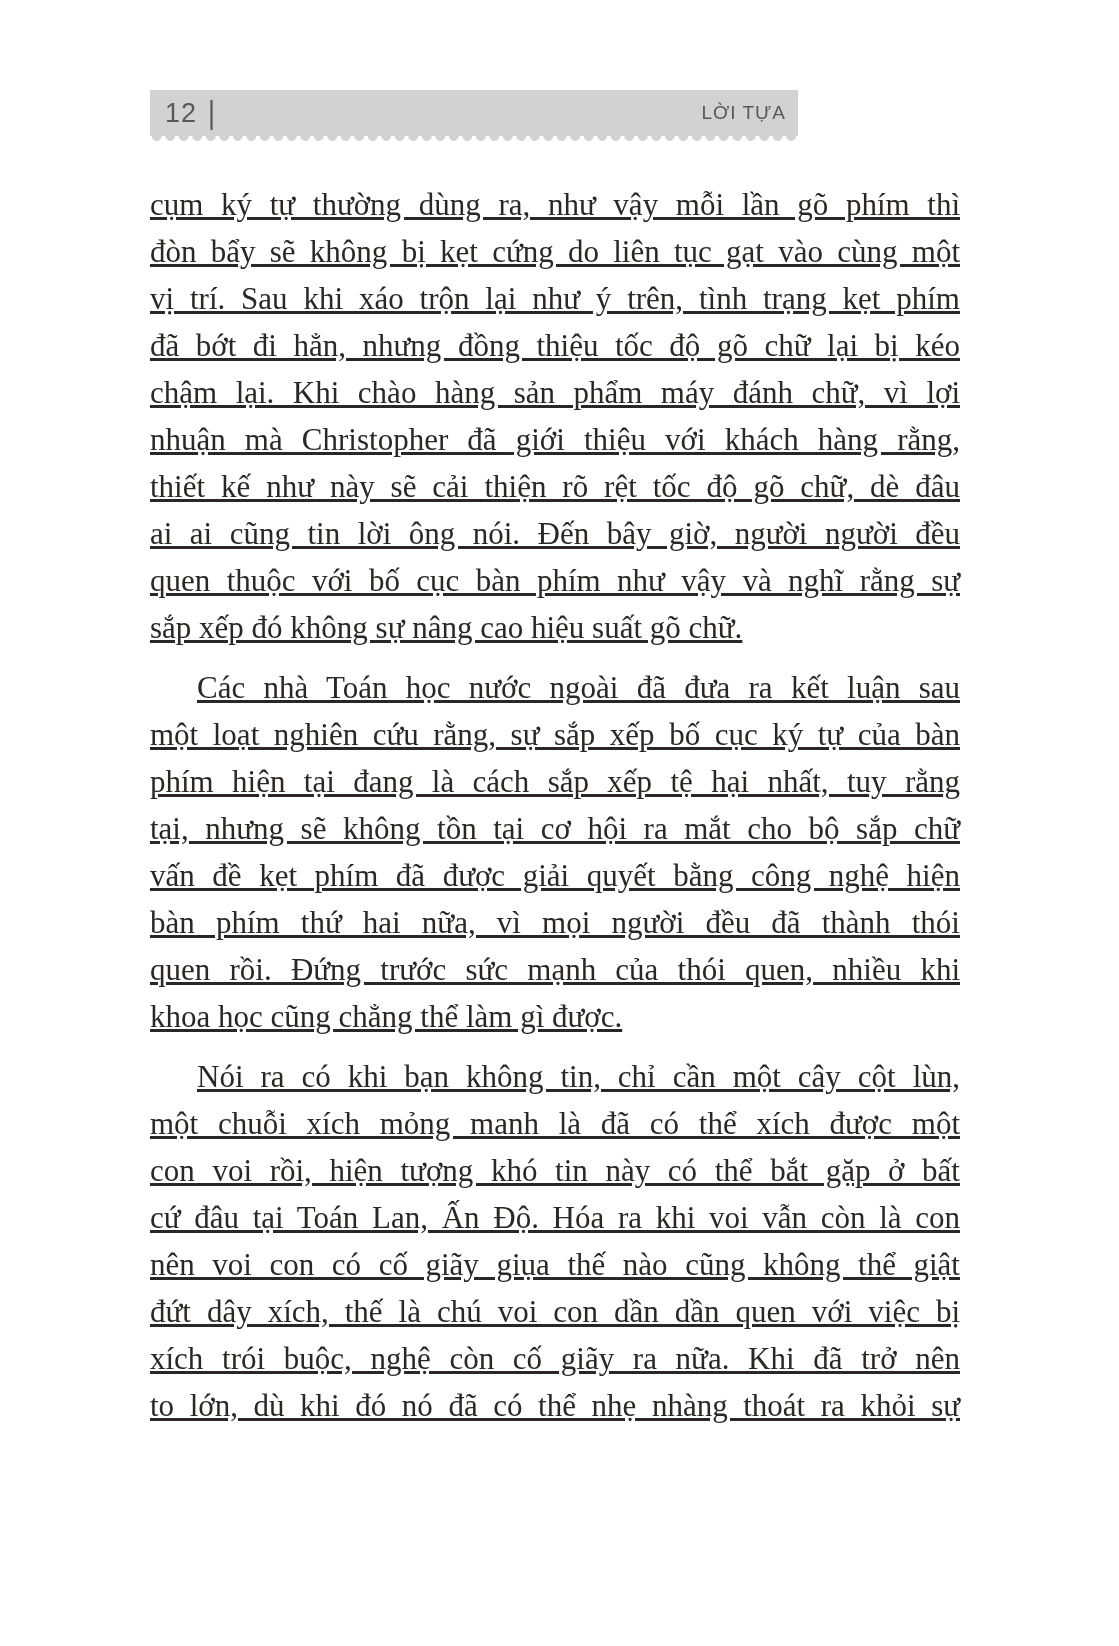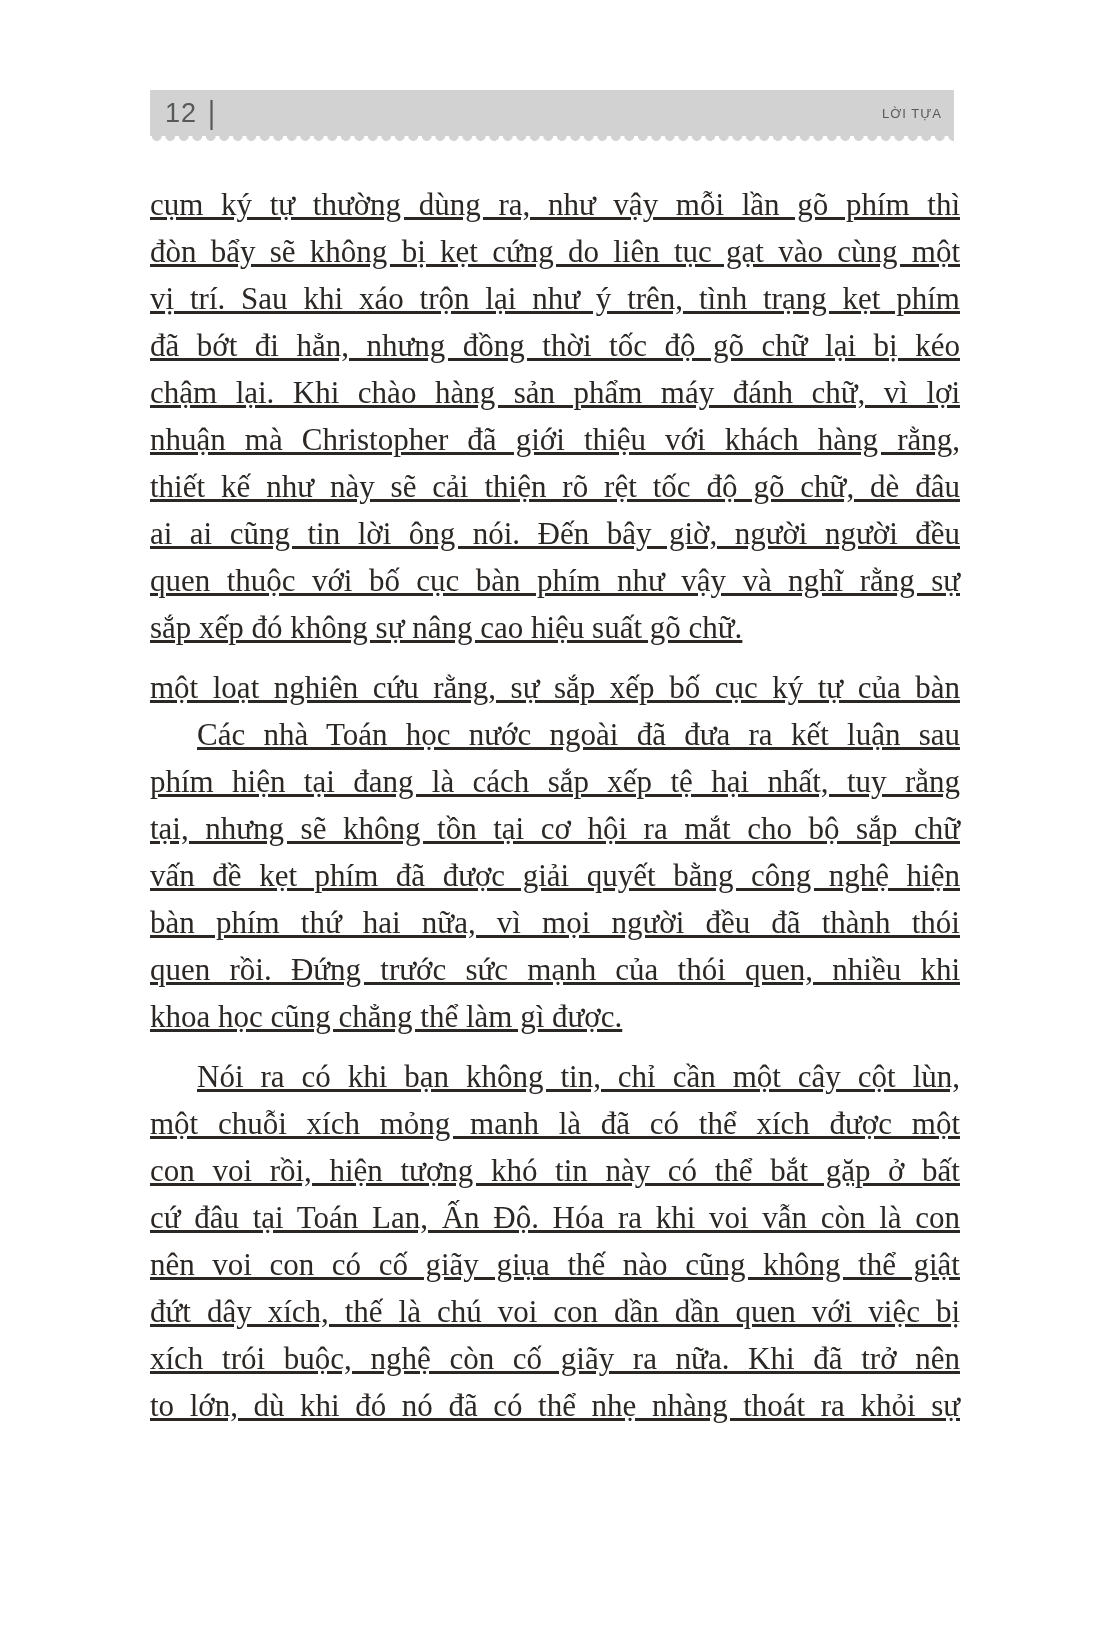--- a/index.html
+++ b/index.html
@@ -18,21 +18,21 @@
     height: 1646px;
     background: var(--page-background);
     overflow: hidden;
   }
 
   
   .header {
     position: absolute;
     left: 150px;
     top: 90px;
-    width: 804px;
+    width: 648px;
     height: 46px;
     background: var(--header-bar);
     display: flex;
     align-items: center;
     justify-content: space-between;
     padding: 0 12px 0 15px;
     font-family: "Liberation Sans", sans-serif;
     color: var(--header-text);
   }
   
@@ -53,21 +53,21 @@
     font-size: 27px;
     letter-spacing: 1px;
   }
   .header-left .sep {
     margin-left: 11px;
     font-weight: 300;
     transform: scaleY(1.15);
     display: inline-block;
   }
   .header-right {
-    font-size: 13px;
+    font-size: 19px;
     letter-spacing: 1px;
   }
 
   
   .content {
     position: absolute;
     left: 150px;
     top: 181px;
     width: 810px;
     font-family: "Liberation Serif", "DejaVu Serif", serif;
@@ -97,31 +97,31 @@
     <div class="header-right">
       <span>LỜI TỰA</span>
     </div>
   </div>
 
   <div class="content">
       <div class="paragraph">
         <div class="line justify">cụm ký tự thường dùng ra, như vậy mỗi lần gõ phím thì</div>
         <div class="line justify">đòn bẩy sẽ không bị kẹt cứng do liên tục gạt vào cùng một</div>
         <div class="line justify">vị trí. Sau khi xáo trộn lại như ý trên, tình trạng kẹt phím</div>
-        <div class="line justify">đã bớt đi hẳn, nhưng đồng thời tốc độ gõ chữ lại bị kéo</div>
+        <div class="line justify">đã bớt đi hẳn, nhưng đồng thiệu tốc độ gõ chữ lại bị kéo</div>
         <div class="line justify">chậm lại. Khi chào hàng sản phẩm máy đánh chữ, vì lợi</div>
         <div class="line justify">nhuận mà Christopher đã giới thiệu với khách hàng rằng,</div>
         <div class="line justify">thiết kế như này sẽ cải thiện rõ rệt tốc độ gõ chữ, dè đâu</div>
         <div class="line justify">ai ai cũng tin lời ông nói. Đến bây giờ, người người đều</div>
         <div class="line justify">quen thuộc với bố cục bàn phím như vậy và nghĩ rằng sự</div>
         <div class="line">sắp xếp đó không sự nâng cao hiệu suất gõ chữ.</div>
       </div>
       <div class="paragraph">
+        <div class="line justify indent">Các nhà Toán học nước ngoài đã đưa ra kết luận sau</div>
         <div class="line justify">một loạt nghiên cứu rằng, sự sắp xếp bố cục ký tự của bàn</div>
-        <div class="line justify indent">Các nhà Toán học nước ngoài đã đưa ra kết luận sau</div>
         <div class="line justify">phím hiện tại đang là cách sắp xếp tệ hại nhất, tuy rằng</div>
         <div class="line justify">tại, nhưng sẽ không tồn tại cơ hội ra mắt cho bộ sắp chữ</div>
         <div class="line justify">vấn đề kẹt phím đã được giải quyết bằng công nghệ hiện</div>
         <div class="line justify">bàn phím thứ hai nữa, vì mọi người đều đã thành thói</div>
         <div class="line justify">quen rồi. Đứng trước sức mạnh của thói quen, nhiều khi</div>
         <div class="line">khoa học cũng chẳng thể làm gì được.</div>
       </div>
       <div class="paragraph">
         <div class="line justify indent">Nói ra có khi bạn không tin, chỉ cần một cây cột lùn,</div>
         <div class="line justify">một chuỗi xích mỏng manh là đã có thể xích được một</div>

